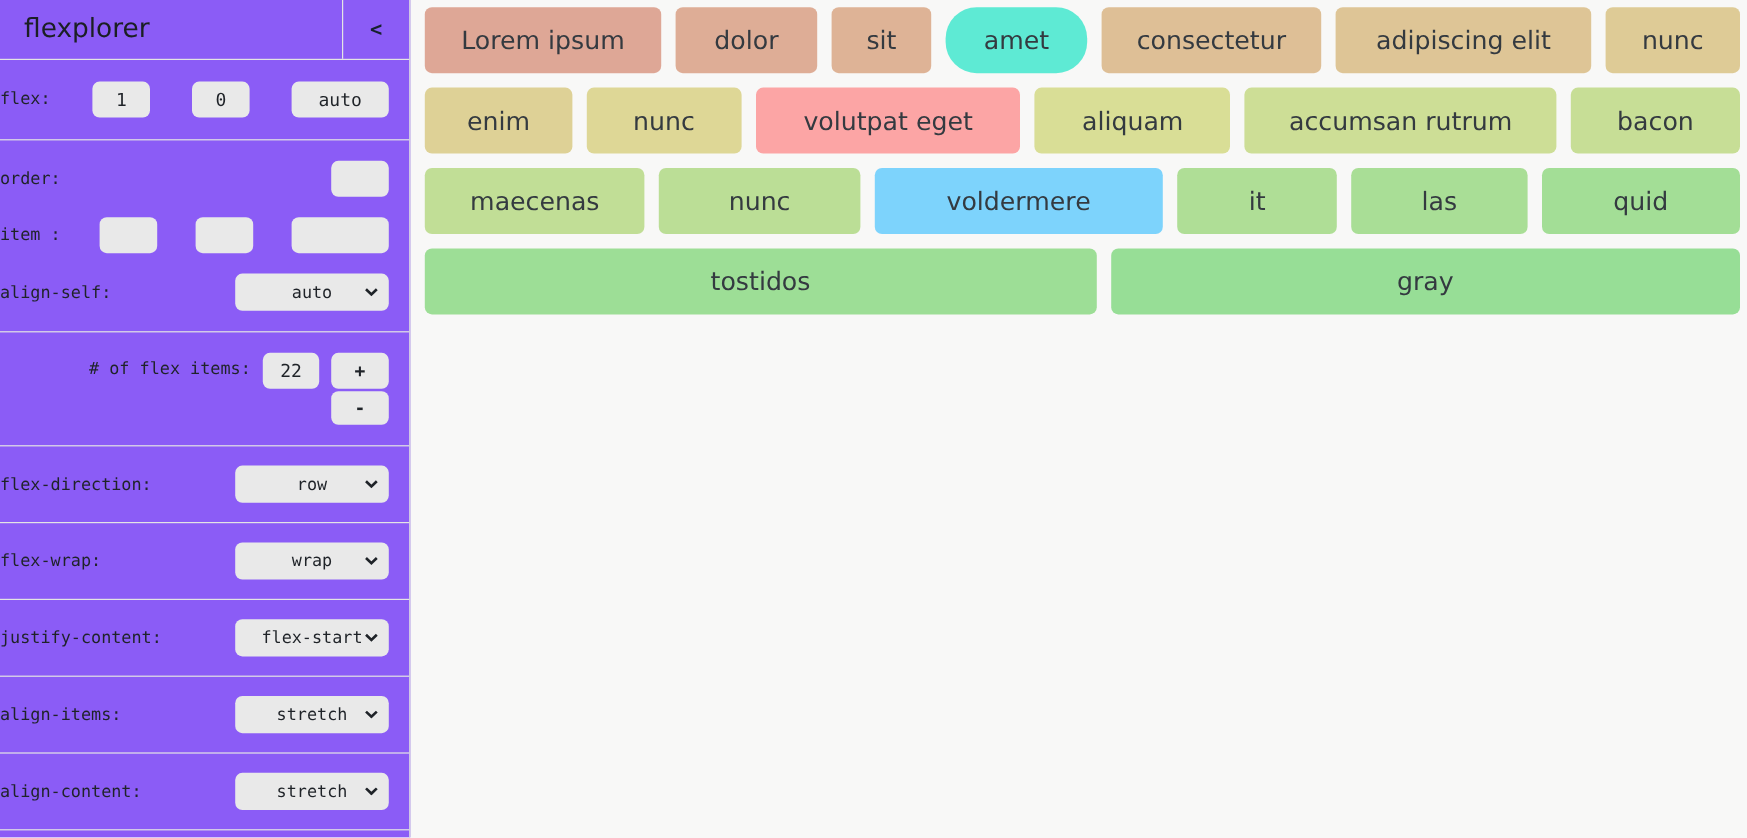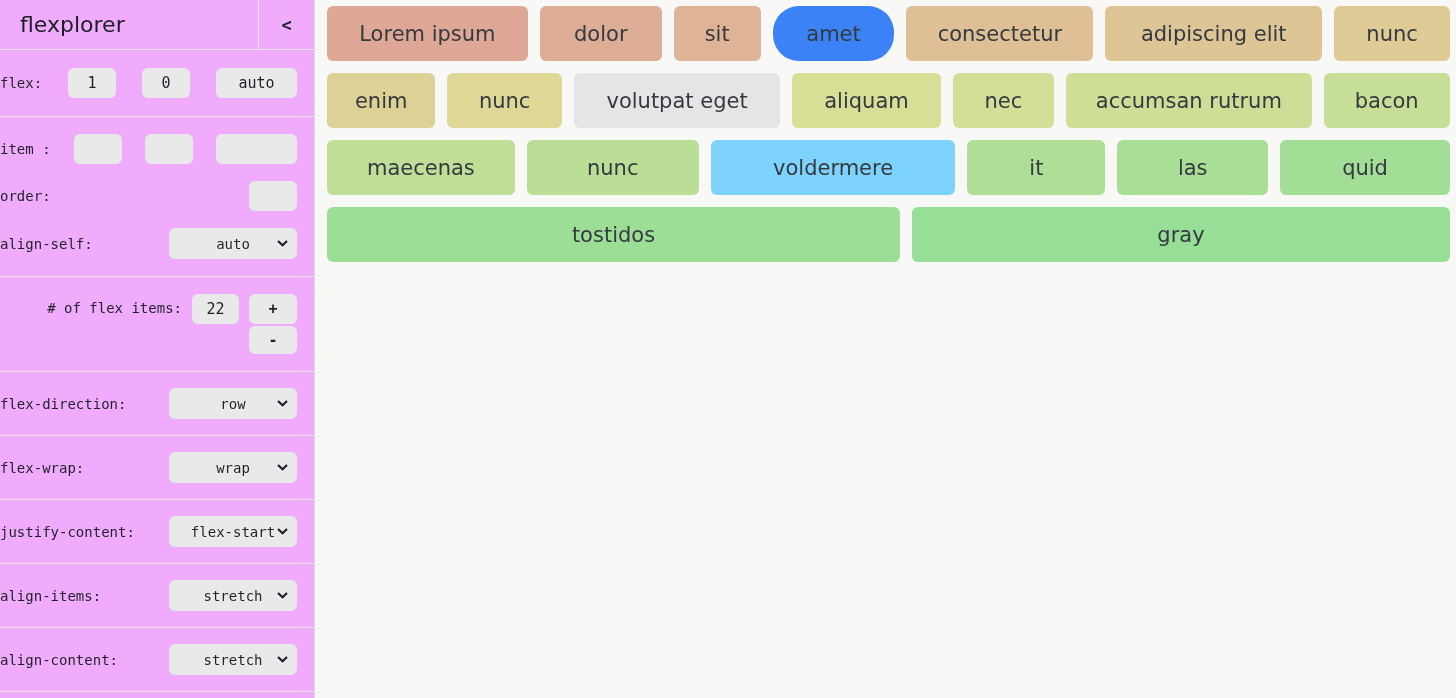--- a/index.html
+++ b/index.html
@@ -5,21 +5,21 @@
   * { box-sizing: border-box; }
   html,body { margin:0; padding:0; }
   body {
     width:1456px; height:698px; overflow:hidden;
     background:#f8f8f7; color:#1f2328;
     font-family:"DejaVu Sans", sans-serif;
     display:flex;
   }
 
   
-  .sidebar { width:315px; flex-shrink:0; background:#f0abfc; border-right:1px solid #e0e0e0; }
+  .sidebar { width:342px; flex-shrink:0; background:#8b5cf6; border-right:1px solid #e0e0e0; }
   .sb-header { height:50px; border-bottom:1px solid #e4e4e4; display:flex; align-items:stretch; }
   .sb-title { flex:1; font-size:22px; display:flex; align-items:center; padding-left:20px; color:#1b1f24; }
   .collapse-btn { width:56px; border-left:1px solid #e4e4e4; display:flex; align-items:center; justify-content:center;
     font-family:"DejaVu Sans Mono", monospace; font-weight:bold; font-size:17px; cursor:pointer; color:#16212d; }
 
   .section { border-bottom:1px solid #e4e4e4; display:flex; flex-direction:column; justify-content:center; padding-right:17px; }
   .row { display:flex; align-items:center; justify-content:space-between; gap:9px; }
   .lbl { font-family:"DejaVu Sans Mono", monospace; font-size:14px; color:#1f2328; white-space:pre; }
 
   .ctl { background:#e9e9e9; border:none; border-radius:6px; height:30px;
@@ -62,28 +62,28 @@
     <div class="row">
       <span class="lbl">flex:</span>
       <input class="ctl w48" value="1" style="">
       <input class="ctl w48" value="0" style="">
       <input class="ctl w81" value="auto" style="">
     </div>
   </div>
 
   <div class="section" id="sec-item">
     <div class="row">
+      <span class="lbl">order:</span>
+      <input class="ctl w48" value="" style="">
+    </div>
+    <div class="row">
       <span class="lbl">item :</span>
       <input class="ctl w48" value="" style="">
       <input class="ctl w48" value="" style="">
       <input class="ctl w81" value="" style="">
-    </div>
-    <div class="row">
-      <span class="lbl">order:</span>
-      <input class="ctl w48" value="" style="">
     </div>
     <div class="row">
       <span class="lbl">align-self:</span>
       <div class="select-box">
         <span>auto</span>
         <svg width="11" height="7" viewBox="0 0 11 7">
           <path d="M1 1l4.5 4.3L10 1" stroke="#1f2328" stroke-width="2.2" fill="none"></path>
         </svg>
       </div>
     </div>
@@ -157,29 +157,28 @@
         </div>
       </div>
     </div>
 </div>
 
 <div class="main">
   <div class="flex-items" id="flex-items">
       <div class="flex-item" style="flex-basis: 188px; background: rgb(222, 167, 150);">Lorem ipsum</div>
       <div class="flex-item" style="flex-basis: 109px; background: rgb(222, 173, 150);">dolor</div>
       <div class="flex-item" style="flex-basis: 74px; background: rgb(222, 179, 150);">sit</div>
-      <div class="flex-item" style="flex-basis: 109px; background: #3b82f6; border-radius: 26px;">amet</div>
+      <div class="flex-item" style="flex-basis: 109px; background: #5eead4; border-radius: 26px;">amet</div>
       <div class="flex-item" style="flex-basis: 174px; background: rgb(222, 191, 150);">consectetur</div>
       <div class="flex-item" style="flex-basis: 204px; background: rgb(222, 197, 150);">adipiscing elit</div>
       <div class="flex-item" style="flex-basis: 103px; background: rgb(222, 203, 150);">nunc</div>
       <div class="flex-item" style="flex-basis: 103px; background: rgb(222, 209, 150); text-align: center;">enim</div>
       <div class="flex-item" style="flex-basis: 109px; background: rgb(222, 215, 150);">nunc</div>
-      <div class="flex-item" style="flex-basis: 201px; background: #e5e5e5;">volutpat eget</div>
+      <div class="flex-item" style="flex-basis: 201px; background: #fca5a5;">volutpat eget</div>
       <div class="flex-item" style="flex-basis: 143px; background: rgb(217, 222, 150);">aliquam</div>
-      <div class="flex-item" style="flex-basis: 96px; background: rgb(211, 222, 150);">nec</div>
       <div class="flex-item" style="flex-basis: 240px; background: rgb(205, 222, 150);">accumsan rutrum</div>
       <div class="flex-item" style="flex-basis: 121px; background: rgb(199, 222, 150);">bacon</div>
       <div class="flex-item" style="flex-basis: 163px; background: rgb(193, 222, 150);">maecenas</div>
       <div class="flex-item" style="flex-basis: 147px; background: rgb(187, 222, 150);">nunc</div>
       <div class="flex-item" style="flex-basis: 220px; background: #7dd3fc; text-align: right;">voldermere</div>
       <div class="flex-item" style="flex-basis: 113px; background: rgb(175, 222, 150);">it</div>
       <div class="flex-item" style="flex-basis: 126px; background: rgb(169, 222, 150);">las</div>
       <div class="flex-item" style="flex-basis: 145px; background: rgb(163, 222, 150);">quid</div>
       <div class="flex-item" style="flex-basis: 179px; background: rgb(157, 222, 150);">tostidos</div>
       <div class="flex-item" style="flex-basis: 144px; background: rgb(151, 222, 150);">gray</div>

